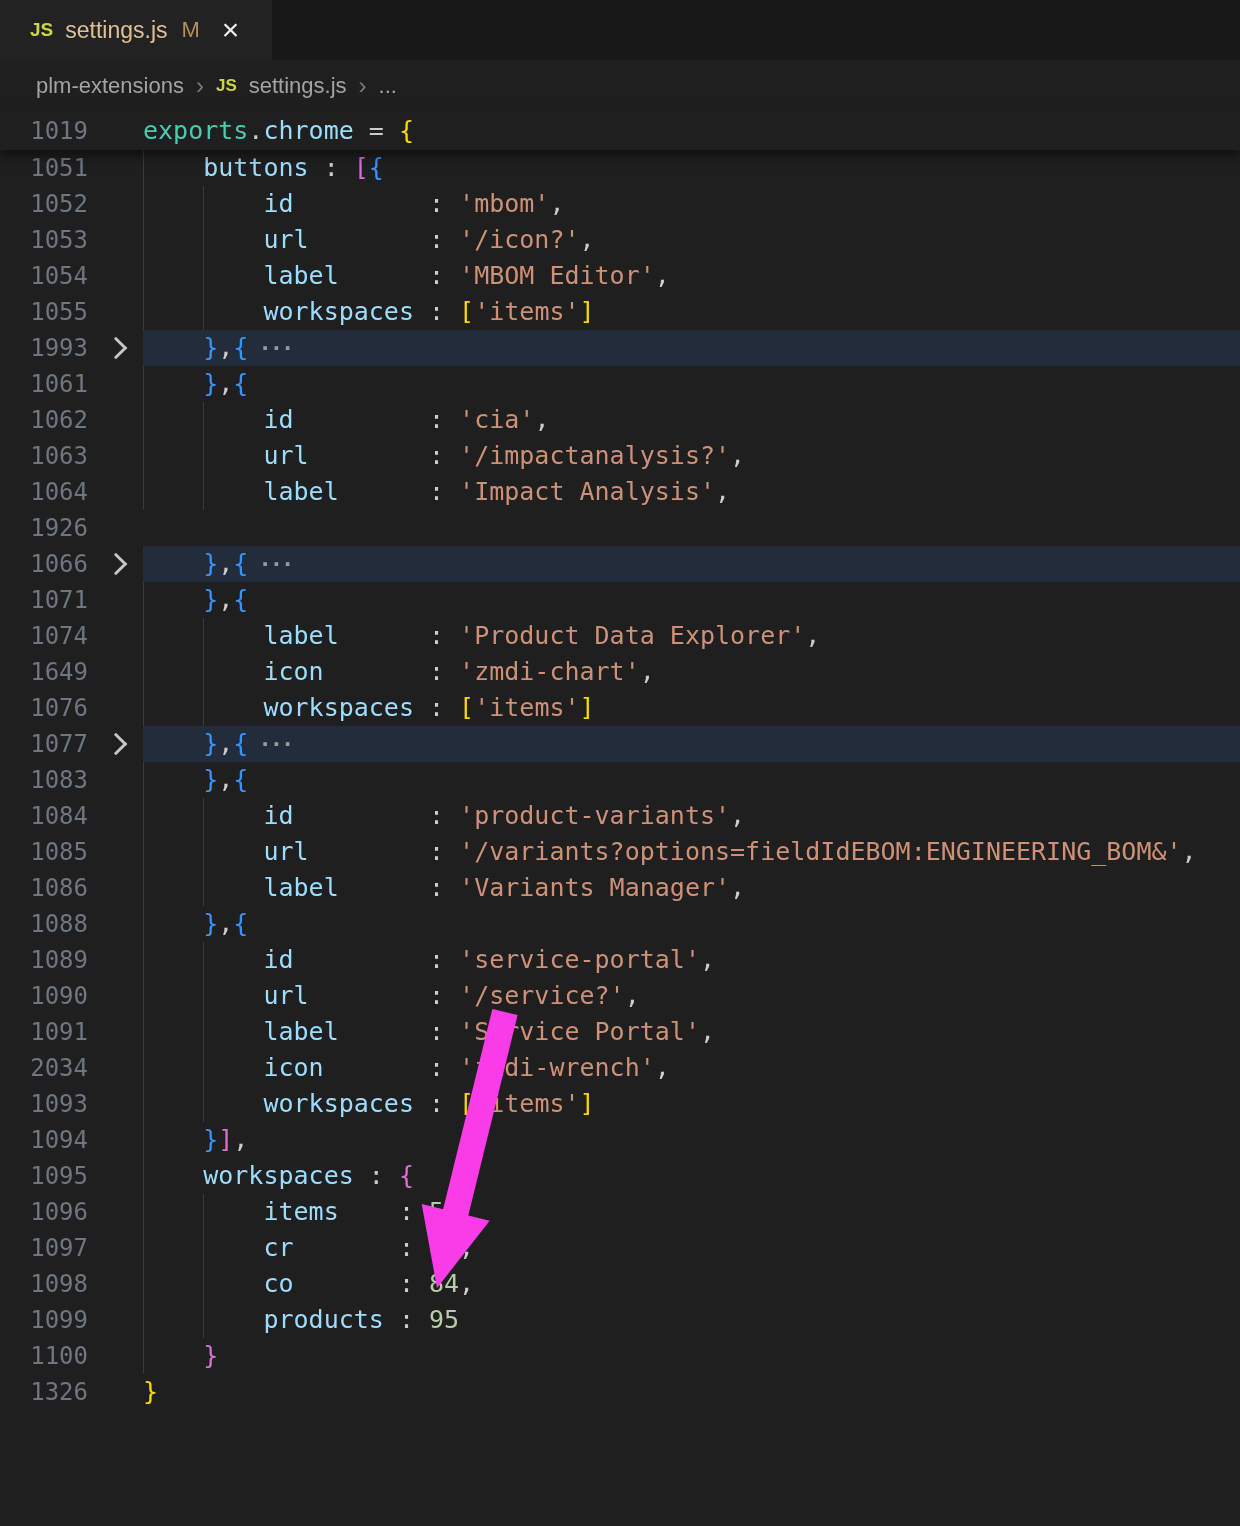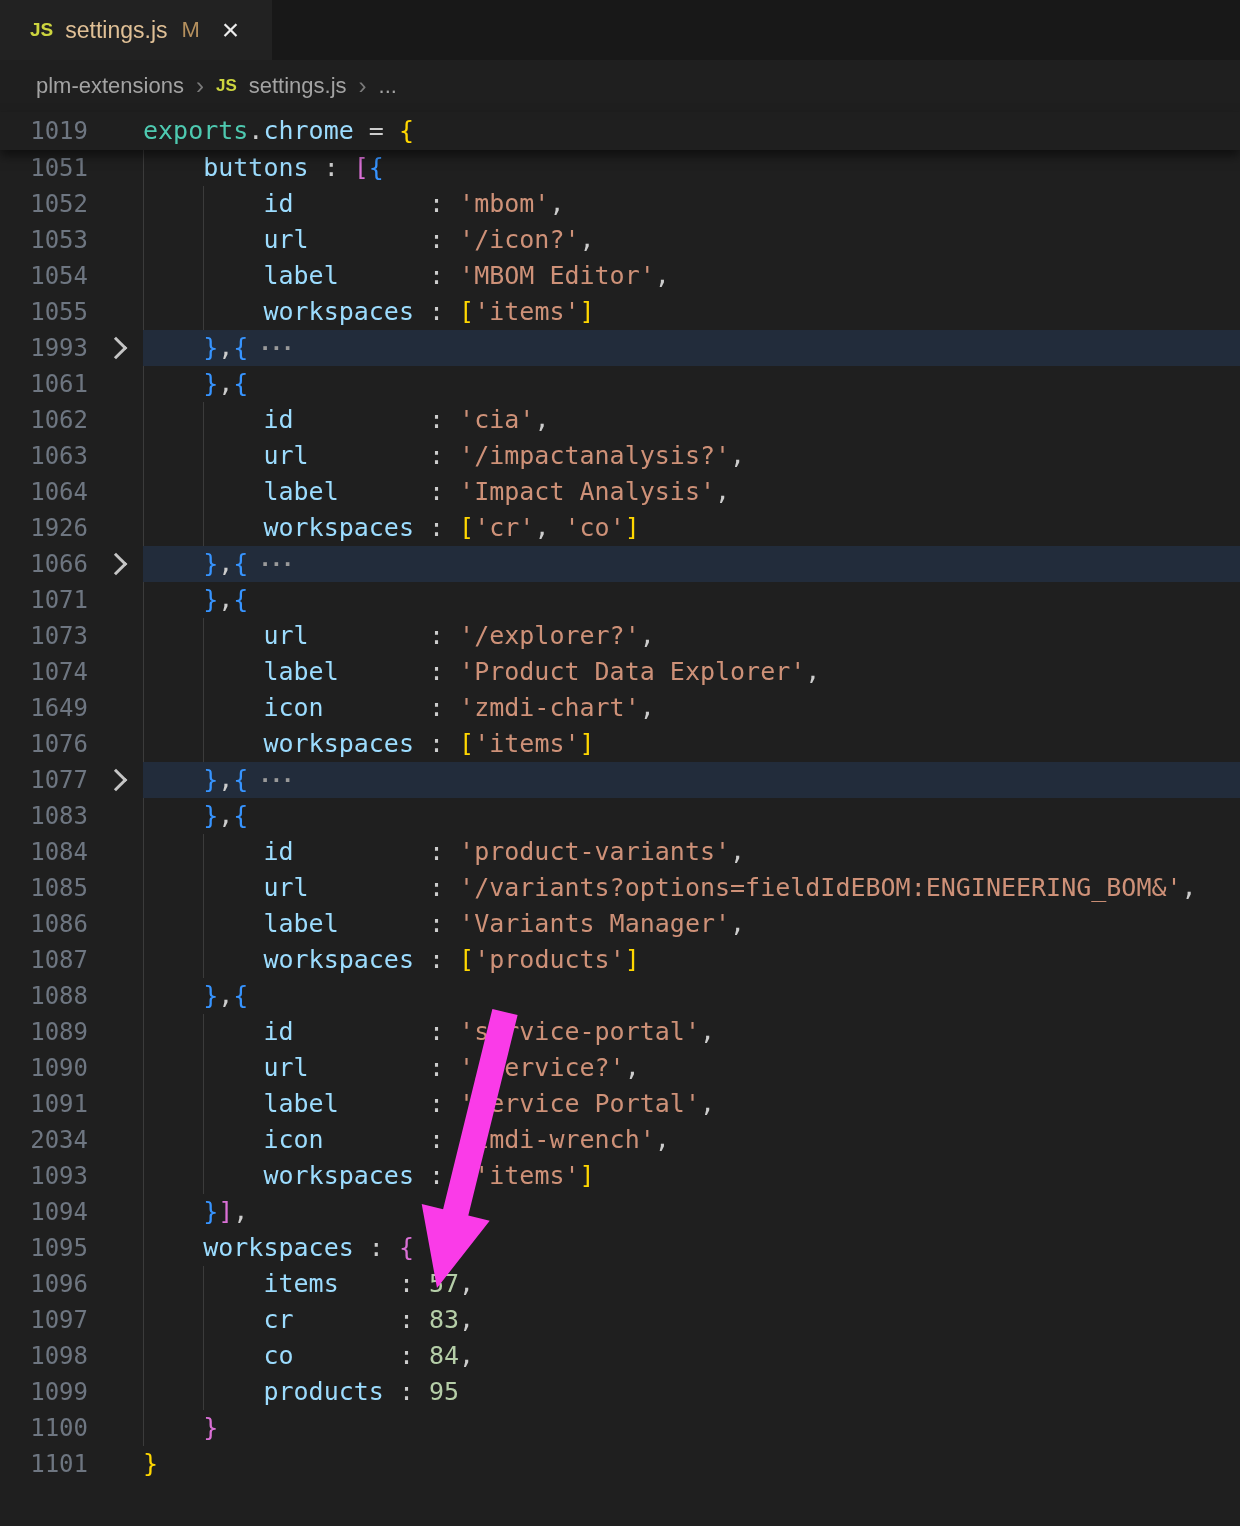--- a/index.html
+++ b/index.html
@@ -146,40 +146,34 @@
       <span class="content"><i class="guide" style="left: 0px;"></i><i class="guide" style="left: 60px;"></i><span class="tok-ws">        </span><span class="tok-key">url        </span><span class="tok-punct">: </span><span class="tok-str">'/impactanalysis?'</span><span class="tok-punct">,</span></span>
     </div>
     <div class="row">
       <span class="lnum">1064</span>
       <span class="foldzone"></span>
       <span class="content"><i class="guide" style="left: 0px;"></i><i class="guide" style="left: 60px;"></i><span class="tok-ws">        </span><span class="tok-key">label      </span><span class="tok-punct">: </span><span class="tok-str">'Impact Analysis'</span><span class="tok-punct">,</span></span>
     </div>
     <div class="row">
       <span class="lnum">1926</span>
       <span class="foldzone"></span>
-      <span class="content"><i class="guide" style="left: 0px;"></i><i class="guide" style="left: 60px;"></i><span class="tok-ws">        </span><span class="tok-key">workspaces </span><span class="tok-punct">: </span><span class="tok-b1">[</span><span class="tok-str">'cr'</span><span class="tok-punct">, </span><span class="tok-str">'co'</span><span class="tok-b1">]</span></span>
     </div>
     <div class="row folded">
       <span class="lnum">1066</span>
       <span class="foldzone">
         <span class="chev"></span>
       </span>
       <span class="content"><span class="tok-ws">    </span><span class="tok-b3">}</span><span class="tok-punct">,</span><span class="tok-b3">{</span><span class="tok-fold">···</span></span>
     </div>
     <div class="row">
       <span class="lnum">1071</span>
       <span class="foldzone"></span>
       <span class="content"><i class="guide" style="left: 0px;"></i><span class="tok-ws">    </span><span class="tok-b3">}</span><span class="tok-punct">,</span><span class="tok-b3">{</span></span>
     </div>
     <div class="row">
-      <span class="lnum">1073</span>
-      <span class="foldzone"></span>
-      <span class="content"><i class="guide" style="left: 0px;"></i><i class="guide" style="left: 60px;"></i><span class="tok-ws">        </span><span class="tok-key">url        </span><span class="tok-punct">: </span><span class="tok-str">'/explorer?'</span><span class="tok-punct">,</span></span>
-    </div>
-    <div class="row">
       <span class="lnum">1074</span>
       <span class="foldzone"></span>
       <span class="content"><i class="guide" style="left: 0px;"></i><i class="guide" style="left: 60px;"></i><span class="tok-ws">        </span><span class="tok-key">label      </span><span class="tok-punct">: </span><span class="tok-str">'Product Data Explorer'</span><span class="tok-punct">,</span></span>
     </div>
     <div class="row">
       <span class="lnum">1649</span>
       <span class="foldzone"></span>
       <span class="content"><i class="guide" style="left: 0px;"></i><i class="guide" style="left: 60px;"></i><span class="tok-ws">        </span><span class="tok-key">icon       </span><span class="tok-punct">: </span><span class="tok-str">'zmdi-chart'</span><span class="tok-punct">,</span></span>
     </div>
     <div class="row">
@@ -208,25 +202,20 @@
       <span class="lnum">1085</span>
       <span class="foldzone"></span>
       <span class="content"><i class="guide" style="left: 0px;"></i><i class="guide" style="left: 60px;"></i><span class="tok-ws">        </span><span class="tok-key">url        </span><span class="tok-punct">: </span><span class="tok-str">'/variants?options=fieldIdEBOM:ENGINEERING_BOM&amp;'</span><span class="tok-punct">,</span></span>
     </div>
     <div class="row">
       <span class="lnum">1086</span>
       <span class="foldzone"></span>
       <span class="content"><i class="guide" style="left: 0px;"></i><i class="guide" style="left: 60px;"></i><span class="tok-ws">        </span><span class="tok-key">label      </span><span class="tok-punct">: </span><span class="tok-str">'Variants Manager'</span><span class="tok-punct">,</span></span>
     </div>
     <div class="row">
-      <span class="lnum">1087</span>
-      <span class="foldzone"></span>
-      <span class="content"><i class="guide" style="left: 0px;"></i><i class="guide" style="left: 60px;"></i><span class="tok-ws">        </span><span class="tok-key">workspaces </span><span class="tok-punct">: </span><span class="tok-b1">[</span><span class="tok-str">'products'</span><span class="tok-b1">]</span></span>
-    </div>
-    <div class="row">
       <span class="lnum">1088</span>
       <span class="foldzone"></span>
       <span class="content"><i class="guide" style="left: 0px;"></i><span class="tok-ws">    </span><span class="tok-b3">}</span><span class="tok-punct">,</span><span class="tok-b3">{</span></span>
     </div>
     <div class="row">
       <span class="lnum">1089</span>
       <span class="foldzone"></span>
       <span class="content"><i class="guide" style="left: 0px;"></i><i class="guide" style="left: 60px;"></i><span class="tok-ws">        </span><span class="tok-key">id         </span><span class="tok-punct">: </span><span class="tok-str">'service-portal'</span><span class="tok-punct">,</span></span>
     </div>
     <div class="row">
@@ -278,21 +267,21 @@
       <span class="lnum">1099</span>
       <span class="foldzone"></span>
       <span class="content"><i class="guide" style="left: 0px;"></i><i class="guide" style="left: 60px;"></i><span class="tok-ws">        </span><span class="tok-key">products </span><span class="tok-punct">: </span><span class="tok-num">95</span></span>
     </div>
     <div class="row">
       <span class="lnum">1100</span>
       <span class="foldzone"></span>
       <span class="content"><i class="guide" style="left: 0px;"></i><span class="tok-ws">    </span><span class="tok-b2">}</span></span>
     </div>
     <div class="row">
-      <span class="lnum">1101</span>
+      <span class="lnum">1326</span>
       <span class="foldzone"></span>
       <span class="content"><span class="tok-b1">}</span></span>
     </div>
   </div>
 
 <svg class="overlay" viewBox="0 0 1240 1526">
   <polygon id="arrow-poly" points="492.4,1008.9 517.6,1015.1 468.3,1215.4 489.7,1220.7 437,1288 421.7,1203.9 443.1,1209.2" fill="#FA3BE8"></polygon>
 </svg>
 
 </body></html>

